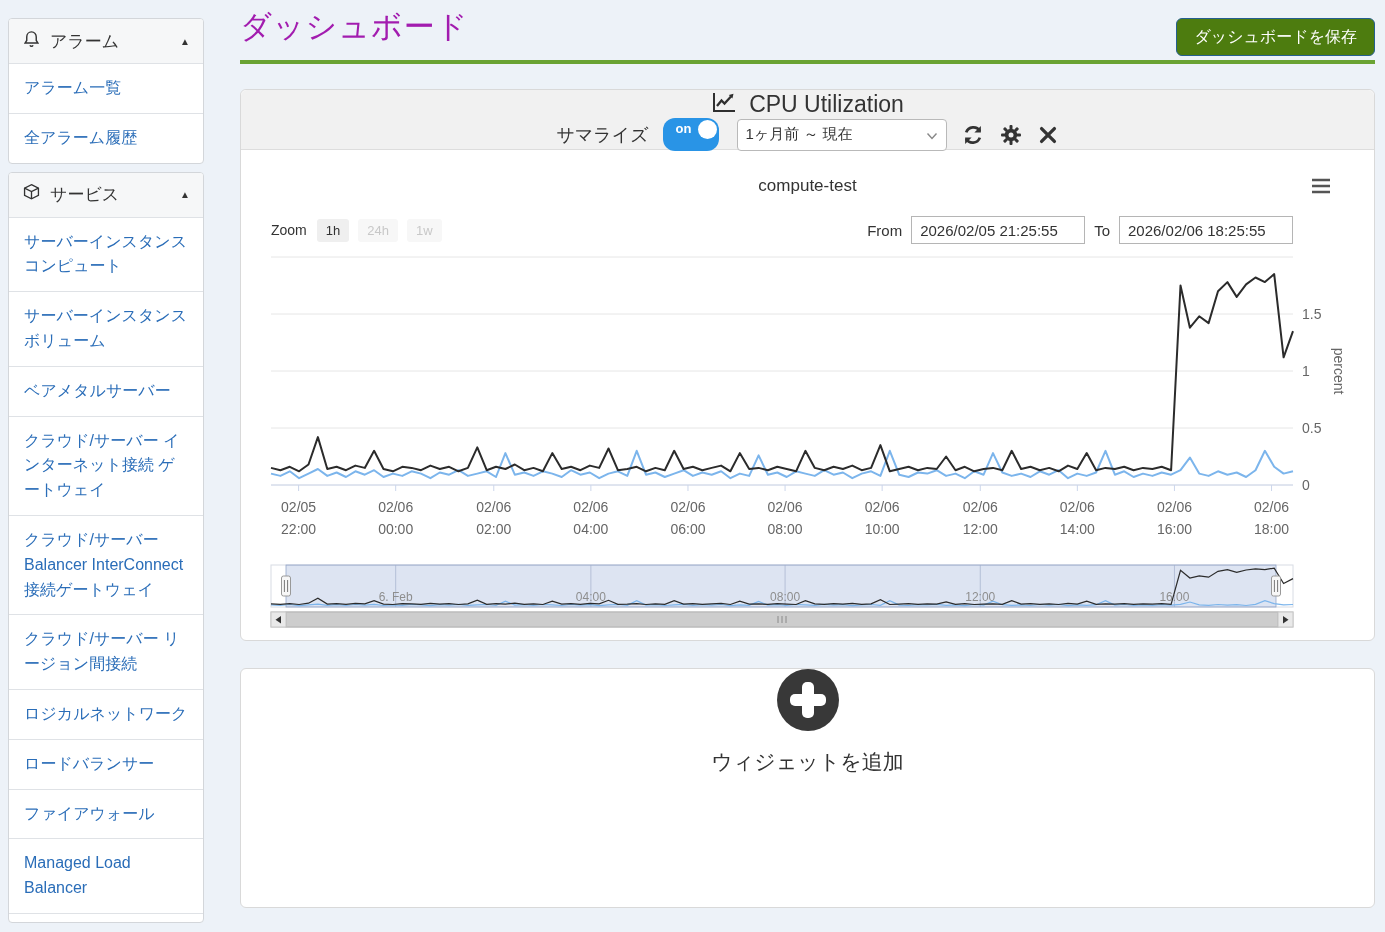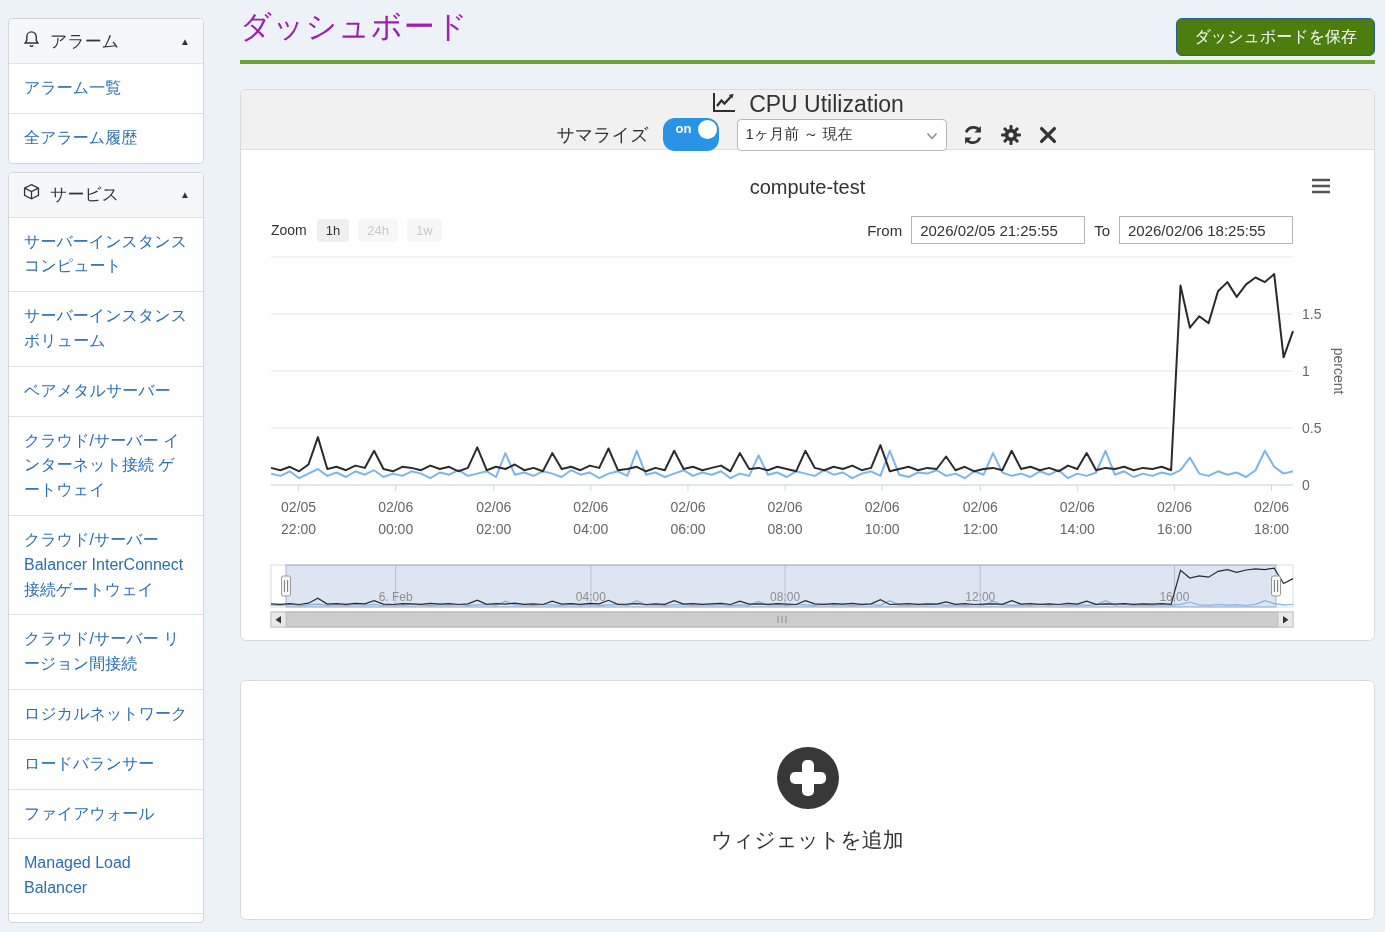--- a/index.html
+++ b/index.html
@@ -35,35 +35,35 @@
   .summarize-label{font-size:18px;color:#333;}
   .toggle{position:relative;width:56px;height:33px;border-radius:12px;background:#2994e6;cursor:pointer;}
   .toggle .t-label{position:absolute;left:13px;top:3px;color:#fff;font-size:13px;font-weight:bold;}
   .toggle .knob{position:absolute;right:2px;top:2px;width:19px;height:19px;border-radius:50%;background:#fff;}
   .period-select{width:192px;height:30px;border:1px solid #b9b9b9;border-radius:4px;background:#fff;
     display:flex;align-items:center;padding:0 8px;font-size:15px;color:#333;cursor:pointer;margin-left:4px;}
   .period-select .sel-text{flex:1;}
   .hicon{cursor:pointer;display:flex;align-items:center;}
   
   .widget-body{position:relative;height:490px;}
-  .chart-title{position:absolute;top:26px;left:0;width:100%;text-align:center;font-size:20px;color:#333;}
+  .chart-title{position:absolute;top:26px;left:0;width:100%;text-align:center;font-size:17px;color:#333;}
   .hamburger{position:absolute;top:28px;right:42px;cursor:pointer;}
   .zoom-row{position:absolute;top:66px;left:30px;width:1022px;display:flex;align-items:center;}
   .zoom-label{font-size:14px;color:#333;margin-right:10px;}
   .zbtn{font-size:13px;padding:4px 9px;border-radius:3px;background:#f7f7f7;color:#c8c8c8;margin-right:9px;cursor:pointer;}
   .zbtn.active{background:#efefef;color:#333;}
   .spacer{flex:1;}
   .ft-label{font-size:15px;color:#333;margin:0 9px;}
   .ft-input{width:156px;height:22px;border:1px solid #b5b5b5;font-size:15px;color:#333;padding:2px 8px;
     font-family:inherit;background:#fff;}
   #chart-svg{position:absolute;top:100px;left:0;}
   .axlb{font-family:"Liberation Sans",sans-serif;font-size:14px;fill:#666;}
   .navlb{font-family:"Liberation Sans",sans-serif;font-size:12px;fill:#8e8e8e;}
   
-  .add-widget{margin-top:39px;height:238px;display:flex;flex-direction:column;align-items:center;justify-content:center;cursor:pointer;}
+  .add-widget{margin-top:27px;height:238px;display:flex;flex-direction:column;align-items:center;cursor:pointer;}
   .plus-circle{position:relative;width:62px;height:62px;border-radius:50%;background:#383838;}
   .plus-circle::before,.plus-circle::after{content:"";position:absolute;background:#fff;border-radius:5px;}
   .plus-circle::before{left:13px;top:25px;width:36px;height:12px;}
   .plus-circle::after{left:25px;top:13px;width:12px;height:36px;}
   .add-label{margin-top:17px;font-size:21px;color:#333;}
 </style>
 </head>
 <body>
 
 <aside class="sidebar">

